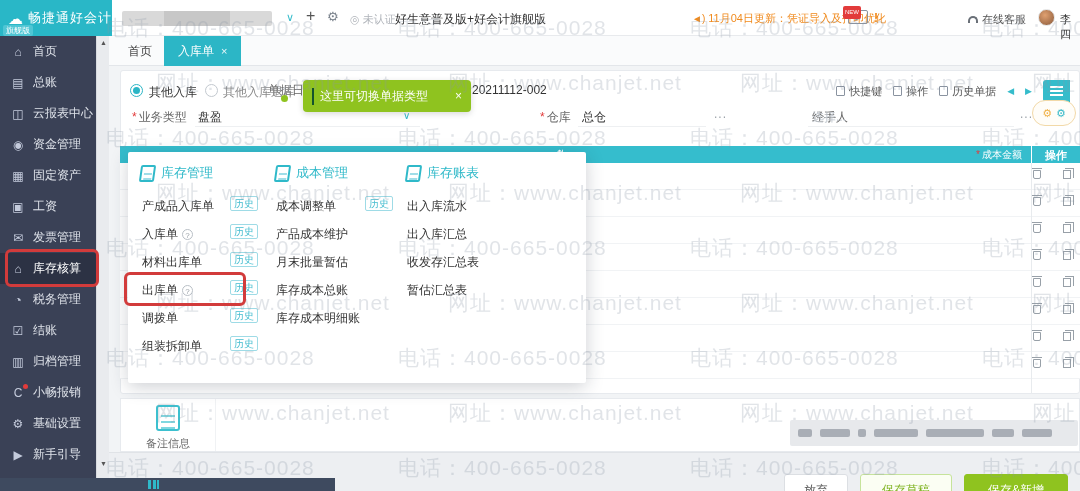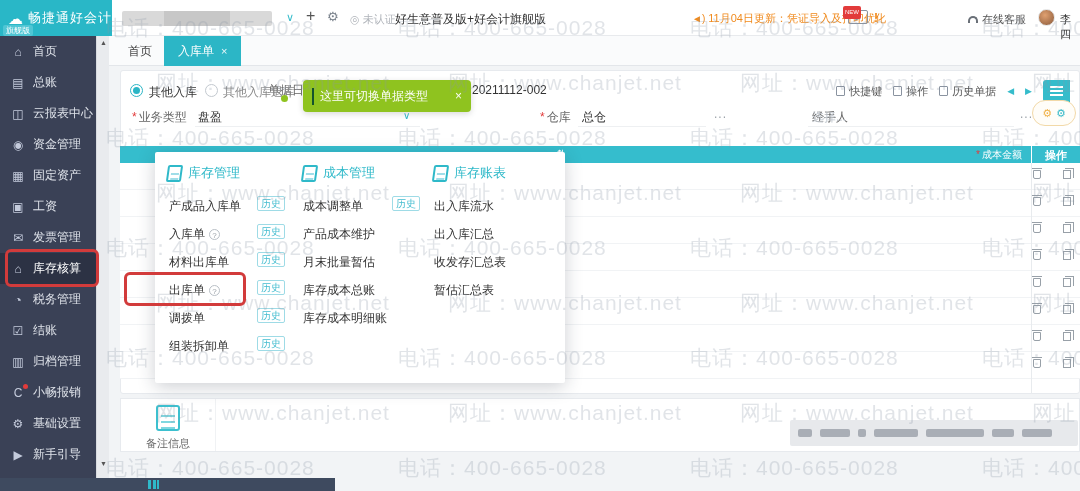--- a/index.html
+++ b/index.html
@@ -112,21 +112,21 @@
   
   .redacted { position:absolute; left:790px; top:420px; width:288px; height:26px; background:#e7e9ec; border-radius:2px; z-index:3; display:flex; align-items:center; gap:8px; padding:0 8px; }
   .redacted i { height:8px; background:#a9aeb6; border-radius:2px; display:inline-block; }
   .footer { position:absolute; left:109px; right:0; top:452px; bottom:0; background:#edeff2; border-top:1px solid #e0e3e7; z-index:2; }
   .btn { position:absolute; top:21px; height:32px; border-radius:3px; font-size:12px; text-align:center; line-height:30px; cursor:pointer; }
   .btn-discard { right:232px; width:64px; background:#fff; border:1px solid #dcdfe3; color:#555; }
   .btn-draft { right:128px; width:92px; background:#fbfef3; border:1px solid #c6e39b; color:#7fb321; }
   .btn-save { right:12px; width:104px; background:#8fc31f; border:1px solid #8fc31f; color:#fff; }
 
   
-  .popup { position:absolute; left:128px; top:152px; width:410px; height:231px; background:#fff; border-radius:2px; box-shadow:0 4px 18px rgba(30,40,60,.22); z-index:30;margin-left:27px; }
+  .popup { position:absolute; left:128px; top:152px; width:458px; height:231px; background:#fff; border-radius:2px; box-shadow:0 4px 18px rgba(30,40,60,.22); z-index:30; }
   .pcol-h { position:absolute; top:12px; display:flex; align-items:center; gap:6px; color:#2fb9c9; font-size:13px; }
   .doc-icon { width:15px; height:17px; border:2px solid #2fb9c9; border-radius:2px; transform:skewX(-8deg); background:repeating-linear-gradient(#fff 0 3px, #9fdde8 3px 5px); background-size:8px 100%; background-repeat:no-repeat; background-position:2px 3px; }
   .pitem { position:absolute; font-size:12px; color:#333; cursor:pointer; display:flex; align-items:center; gap:4px; white-space:nowrap; }
   .help-c { display:inline-block; width:11px; height:11px; border:1px solid #b9bfc6; border-radius:50%; color:#9aa1a8; font-size:8px; line-height:11px; text-align:center; }
   .hbadge { position:absolute; font-size:10px; color:#45bdd0; border:1px solid #9edbe6; border-radius:2px; padding:0 3px; line-height:13px; cursor:pointer; }
 
   
   .tooltip { position:absolute; left:303px; top:80px; width:168px; height:32px; background:#8fc31f; border-radius:4px; z-index:35; color:#fff; display:flex; align-items:center; padding:0 9px; gap:8px; box-shadow:0 2px 6px rgba(0,0,0,.15); }
   .tooltip .txt { border-left:2px solid #14532d; padding-left:6px; font-size:12px; white-space:nowrap; }
   .tooltip .close { margin-left:auto; font-size:12px; cursor:pointer; opacity:.95; }
@@ -361,20 +361,25 @@
   </div>
 
   <div class="redacted">
     <i style="width:14px"></i>
       <i style="width:30px"></i>
       <i style="width:8px"></i>
       <i style="width:44px"></i>
       <i style="width:58px"></i>
       <i style="width:22px"></i>
       <i style="width:30px"></i>
+  </div>
+  <div class="footer">
+    <span class="btn btn-discard">放弃</span>
+    <span class="btn btn-draft">保存草稿</span>
+    <span class="btn btn-save">保存&amp;新增</span>
   </div>
 
   <div class="popup">
     <div class="pcol-h" style="left:12px;">
         <span class="doc-icon"></span>
         <span>库存管理</span>
       </div>
     <div class="pcol-h" style="left:147px;">
         <span class="doc-icon"></span>
         <span>成本管理</span>

